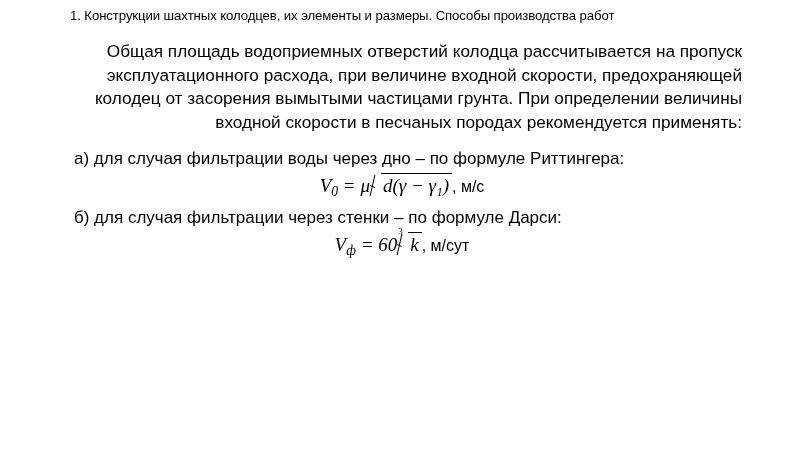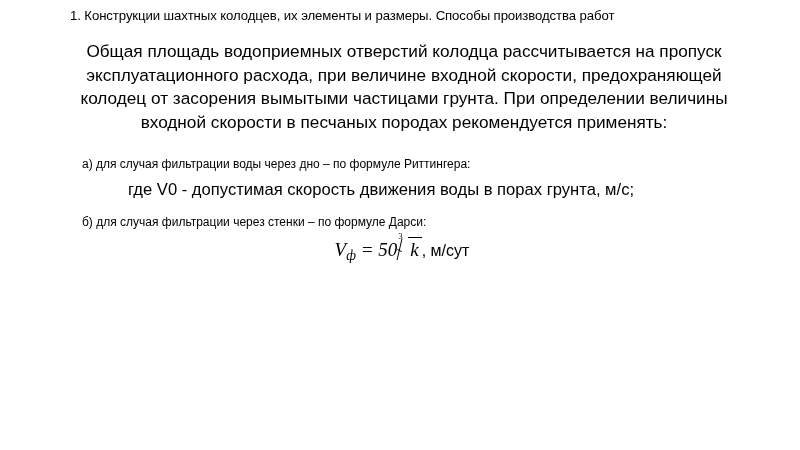--- a/index.html
+++ b/index.html
@@ -32,27 +32,27 @@
   }
   .body-block {
     position: absolute;
     left: 62px;
     top: 40px;
     width: 680px;
   }
   .para-main {
     font-size: 17.2px;
     line-height: 1.38;
-    text-align: center;
+    text-align: right;
     margin: 0;
     padding-left: 4px;
   }
   .para-a {
-    font-size: 12px;
-    margin: 8px;
+    font-size: 17px;
+    margin: 0;
     padding-left: 12px;
   }
   .spacer-sm { height: 14px; }
   .spacer-xs { height: 6px; }
   .formula {
     text-align: center;
     font-family: "Liberation Serif", serif;
     font-size: 19px;
     margin: 4px 0 2px 0;
     white-space: nowrap;
@@ -125,27 +125,31 @@
   <div class="slide-title">1. Конструкции шахтных колодцев, их элементы и  размеры. Способы производства работ</div>
 
   <div class="body-block">
 
     <p class="para-main">Общая площадь водоприемных отверстий колодца  рассчитывается на пропуск эксплуатационного  расхода, при величине входной скорости, предохраняющей колодец от засорения вымытыми частицами грунта. При определении величины входной скорости в песчаных  породах рекомендуется применять:</p>
 
     <div class="spacer-sm"></div>
 
     <p class="para-a indent-a">а) для случая фильтрации воды через дно – по формуле Риттингера:</p>
 
+    <div class="formula">
+      <span class="ital">V</span><span class="sub">0</span>
+      <span class="ital">=</span>
+      <span class="ital">μ</span><span class="radical"><span class="radicand ital">d(γ − γ₁)</span></span><span class="unit">, м/с</span>
+    </div>
 
-    <p class="line-note indent1">где V0 - допустимая скорость движения воды в порах грунта, м/с;</p>
 
     <div class="spacer-xs"></div>
 
     <p class="para-a indent-a">б) для случая фильтрации через стенки – по формуле Дарси:</p>
 
     <div class="formula">
       <span class="ital">V</span><span class="sub">ф</span>
       <span class="ital">=</span>
-      <span class="ital">50</span><span class="radical"><span class="deg3">3</span><span class="radicand ital">k</span></span><span class="unit">, м/сут</span>
+      <span class="ital">60</span><span class="radical"><span class="deg3">3</span><span class="radicand ital">k</span></span><span class="unit">, м/сут</span>
     </div>
 
   </div>
 </div>
 
 </body></html>

